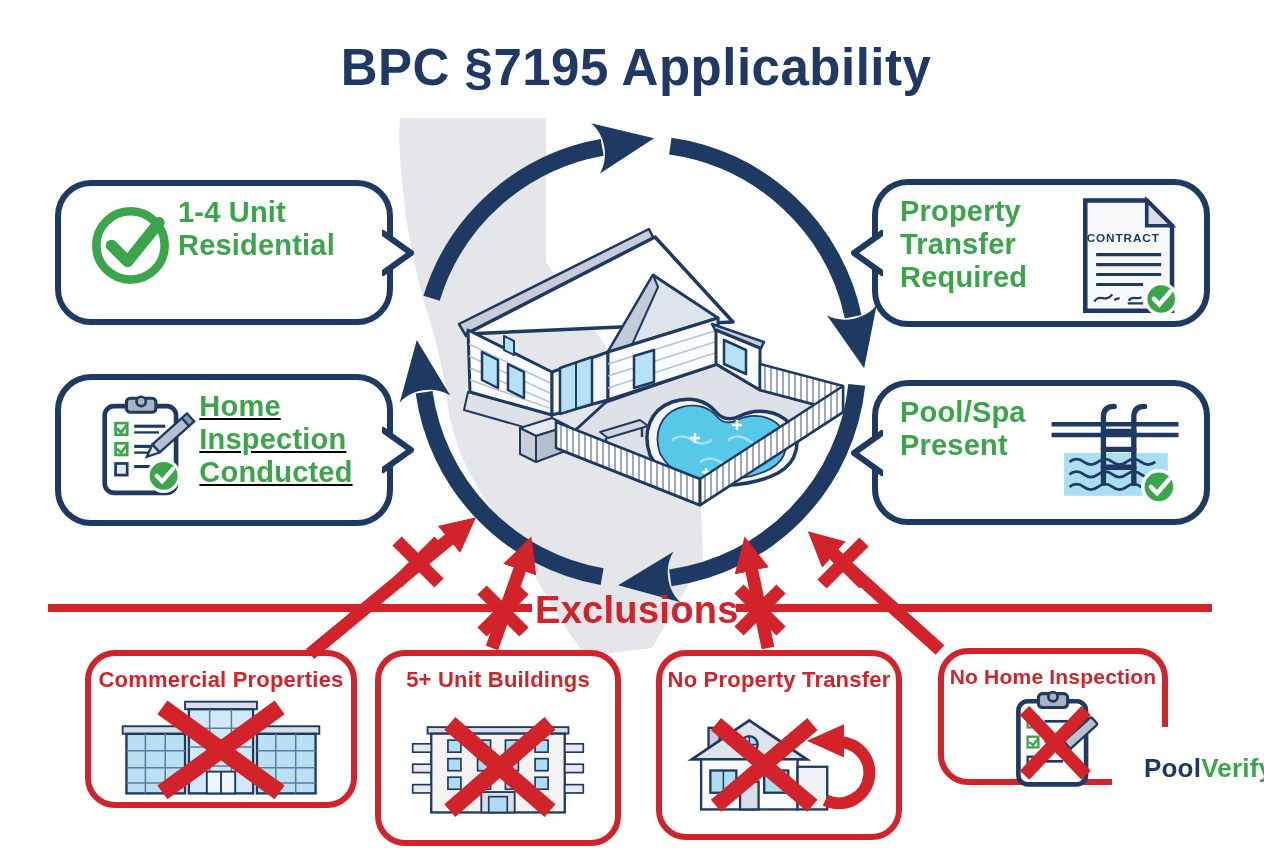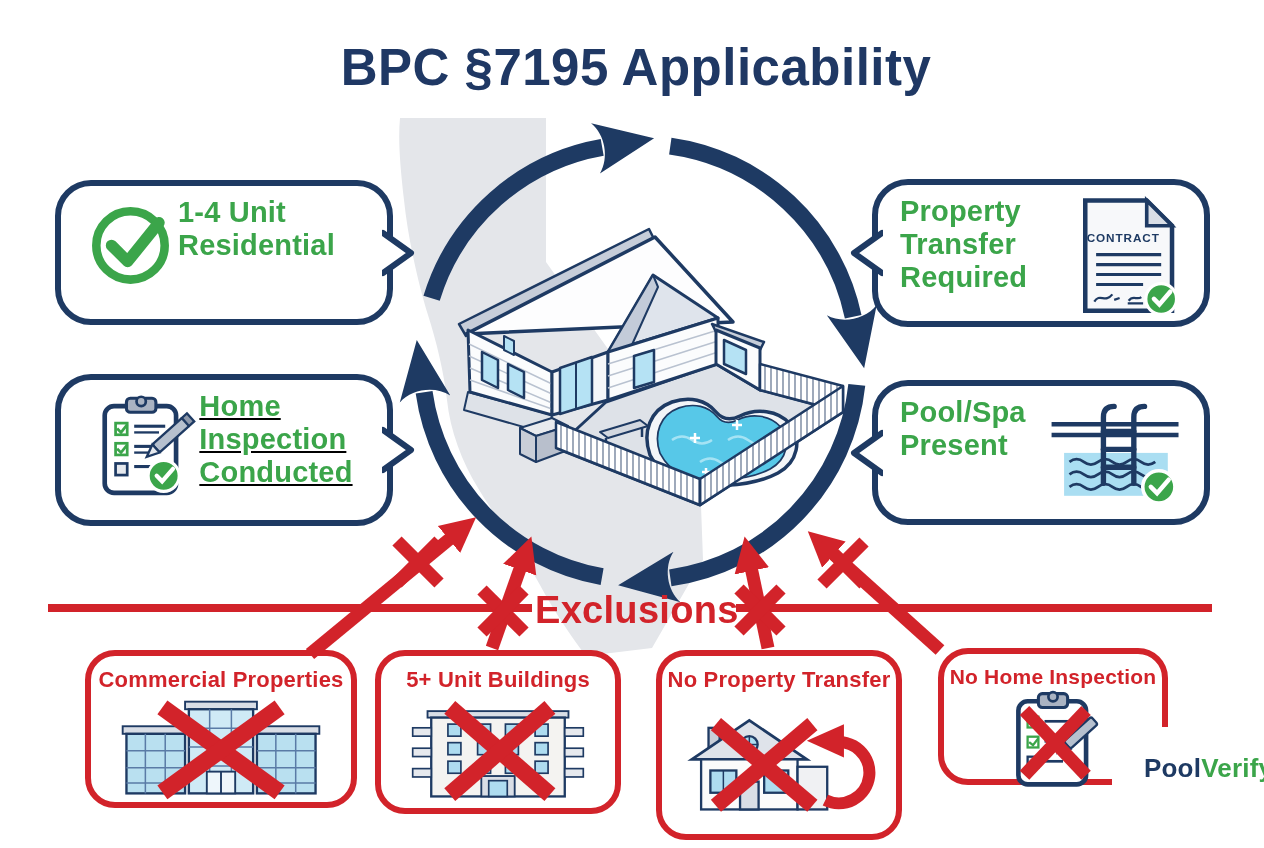--- a/index.html
+++ b/index.html
@@ -256,21 +256,21 @@
         <rect x="95" y="80" width="30" height="23" fill="#EEF6FB" stroke="#1E3A63" stroke-width="2"></rect>
         <line x1="110" y1="80" x2="110" y2="103" stroke="#1E3A63" stroke-width="2"></line>
         <g stroke="#D2232A" stroke-width="18" stroke-linecap="butt">
           <line x1="48" y1="12" x2="172" y2="102"></line>
             <line x1="172" y1="12" x2="48" y2="102"></line>
         </g>
       </svg>
     </div>
   </div>
 
-  <div class="exbox" style="left:375px;top:650px;width:246px;height:164px;text-align:center;">
+  <div class="exbox" style="left:375px;top:650px;width:246px;height:196px;text-align:center;">
     <div class="exlbl">5+ Unit Buildings</div>
     <div class="exicon">
       <svg width="204" height="102" viewBox="0 0 220 110">
         <rect x="34" y="12" width="152" height="7" fill="#D9DEE6" stroke="#1E3A63" stroke-width="2"></rect>
         <rect x="38" y="19" width="144" height="85" fill="#F4F3F1" stroke="#1E3A63" stroke-width="2.5"></rect>
         <g fill="#AEDCF0" stroke="#1E3A63" stroke-width="1.8">
           <rect x="56" y="26" width="14" height="13"></rect>
             <rect x="88" y="26" width="14" height="13"></rect>
           <rect x="118" y="26" width="14" height="13"></rect>
             <rect x="150" y="26" width="14" height="13"></rect>

